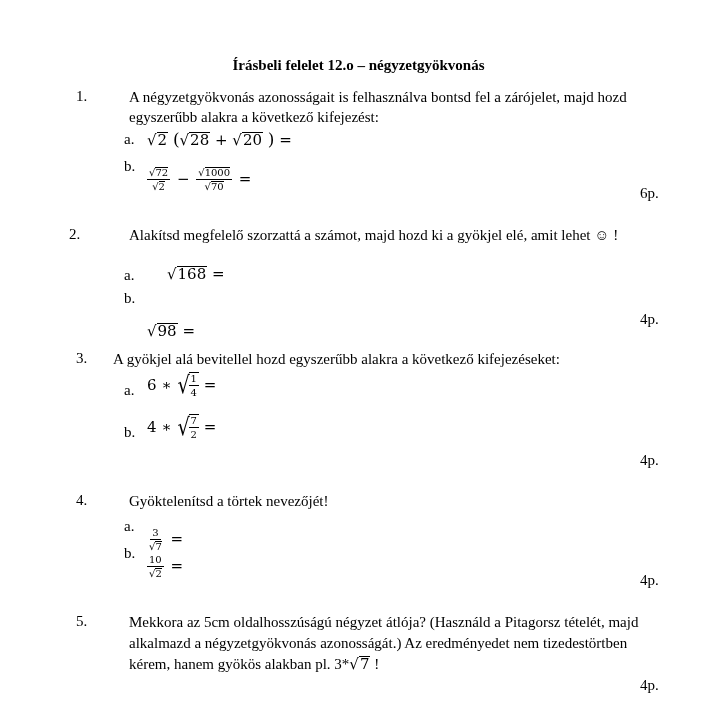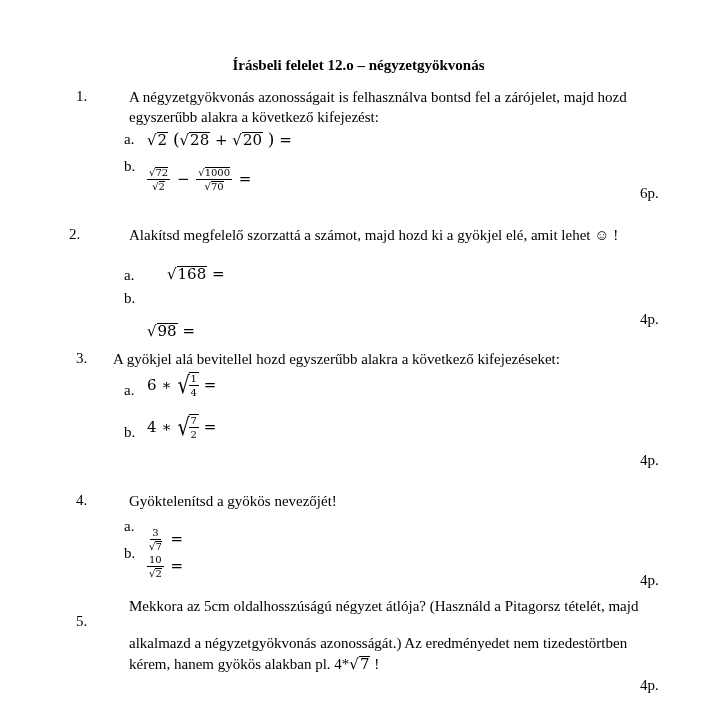--- a/index.html
+++ b/index.html
@@ -111,21 +111,21 @@
         </span>
       </span>
       <span style="vertical-align:middle;">=</span>
     </span>
 
     <span class="abs pts" style="left:640px; top:452px;">4p.</span>
   </div>
 
   <div>
     <span class="abs num" style="left:76px; top:492px;">4.</span>
-    <span class="abs qtext" style="left:99px; top:491px;">Gyöktelenítsd a gyökös nevezőjét!</span>
+    <span class="abs qtext" style="left:99px; top:491px;">Gyöktelenítsd a törtek nevezőjét!</span>
 
     <span class="abs sub" style="left:124px; top:518px;">a.</span>
     <span class="abs math" style="left:145px; top:511px;">
       <span class="frac">
         <span class="top">3</span>
         <span class="bot">√<span class="small-over">7</span></span>
       </span>
       <span>=</span>
     </span>
 
@@ -136,22 +136,22 @@
         <span class="bot">√<span class="small-over">2</span></span>
       </span>
       <span>=</span>
     </span>
 
     <span class="abs pts" style="left:640px; top:572px;">4p.</span>
   </div>
 
   <div>
     <span class="abs num" style="left:76px; top:613px;">5.</span>
-    <span class="abs qtext" style="left:99px; top:596px;">Mekkora az 5cm oldalhosszúságú négyzet átlója? (Használd a Pitagorsz tételét, majd</span>
+    <span class="abs qtext" style="left:99px; top:612px;">Mekkora az 5cm oldalhosszúságú négyzet átlója? (Használd a Pitagorsz tételét, majd</span>
     <span class="abs qtext" style="left:99px; top:633px;">alkalmazd a négyzetgyökvonás azonosságát.) Az eredményedet nem tizedestörtben</span>
     <span class="abs qtext" style="left:99px; top:654px;">
-      <span>kérem, hanem gyökös alakban pl. 4*</span><span class="math">√</span><span class="over math">7</span><span> !</span>
+      <span>kérem, hanem gyökös alakban pl. 3*</span><span class="math">√</span><span class="over math">7</span><span> !</span>
     </span>
 
     <span class="abs pts" style="left:640px; top:677px;">4p.</span>
   </div>
 
 </div>
 
 </body></html>

